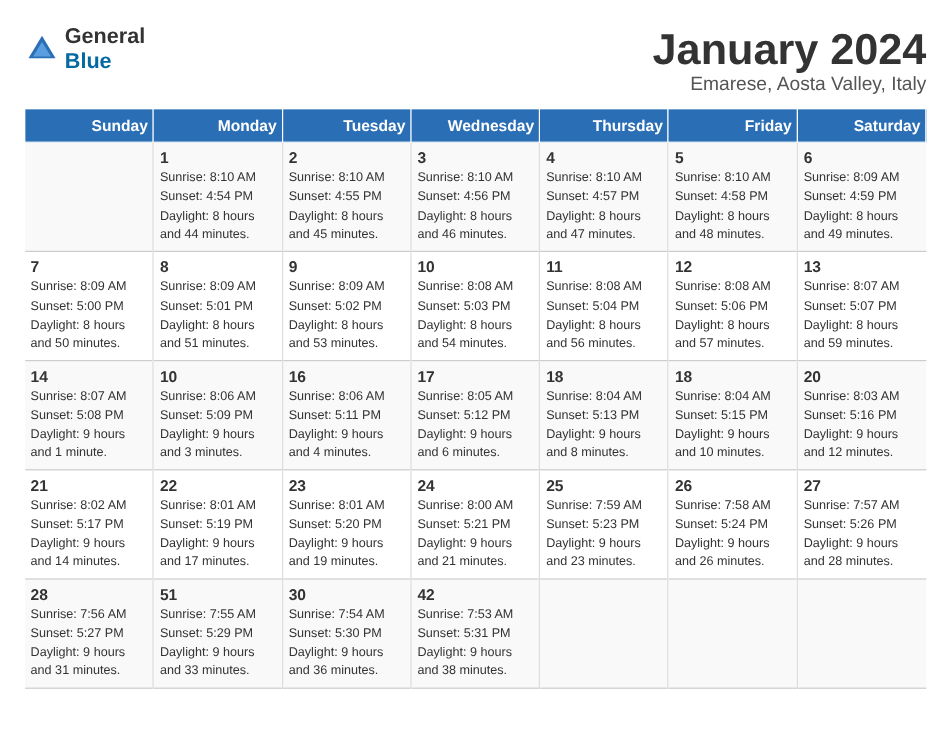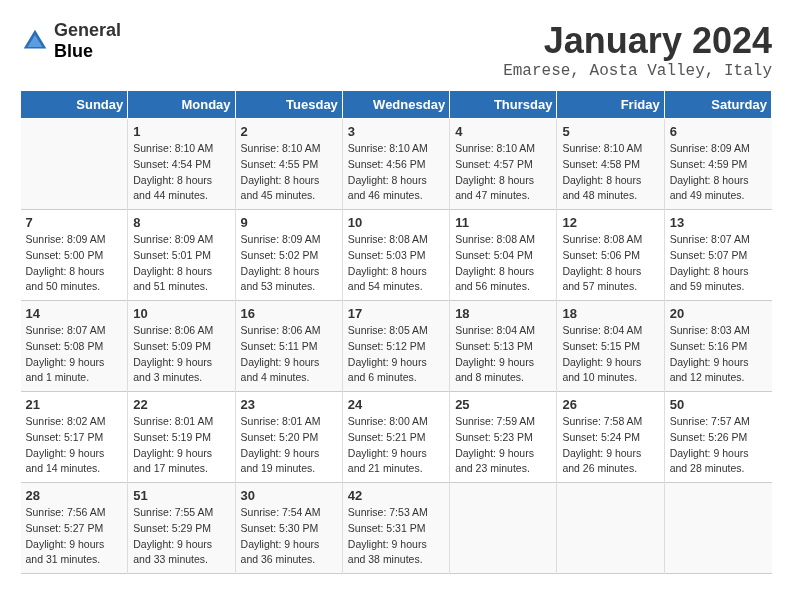--- a/index.html
+++ b/index.html
@@ -22,40 +22,39 @@
     }
     .logo-text-general {
       font-size: 18px;
       font-weight: bold;
       color: #333;
       margin-top: 32px;
     }
     .logo-text-blue {
       font-size: 18px;
       font-weight: bold;
-      color: #000000;
+      color: #0369a1;
     }
     .logo-icon {
       width: 30px;
       height: 30px;
       margin-right: 4px;
     }
     .title-block {
       text-align: right;
     }
     .month-title {
       font-size: 36px;
       font-weight: bold;
       color: #333;
       text-align: right;
     }
     .location-title {
       font-size: 16px;
       color: #555;
-      font-family: Liberation Mono, monospace;
     }
     table {
       width: 100%;
       border-collapse: collapse;
       font-size: 11px;
     }
     thead tr th {
       background-color: #2a6eb5;
       color: #fff;
       padding: 6px 4px;
@@ -235,21 +234,21 @@
         </td>
         <td>
           <span class="day-number">25</span>
           <div class="day-info">Sunrise: 7:59 AM<br>Sunset: 5:23 PM<br>Daylight: 9 hours and 23 minutes.</div>
         </td>
         <td>
           <span class="day-number">26</span>
           <div class="day-info">Sunrise: 7:58 AM<br>Sunset: 5:24 PM<br>Daylight: 9 hours and 26 minutes.</div>
         </td>
         <td>
-          <span class="day-number">50</span>
+          <span class="day-number">27</span>
           <div class="day-info">Sunrise: 7:57 AM<br>Sunset: 5:26 PM<br>Daylight: 9 hours and 28 minutes.</div>
         </td>
       </tr>
       <tr>
         <td>
           <span class="day-number">28</span>
           <div class="day-info">Sunrise: 7:56 AM<br>Sunset: 5:27 PM<br>Daylight: 9 hours and 31 minutes.</div>
         </td>
         <td>
           <span class="day-number">51</span>

